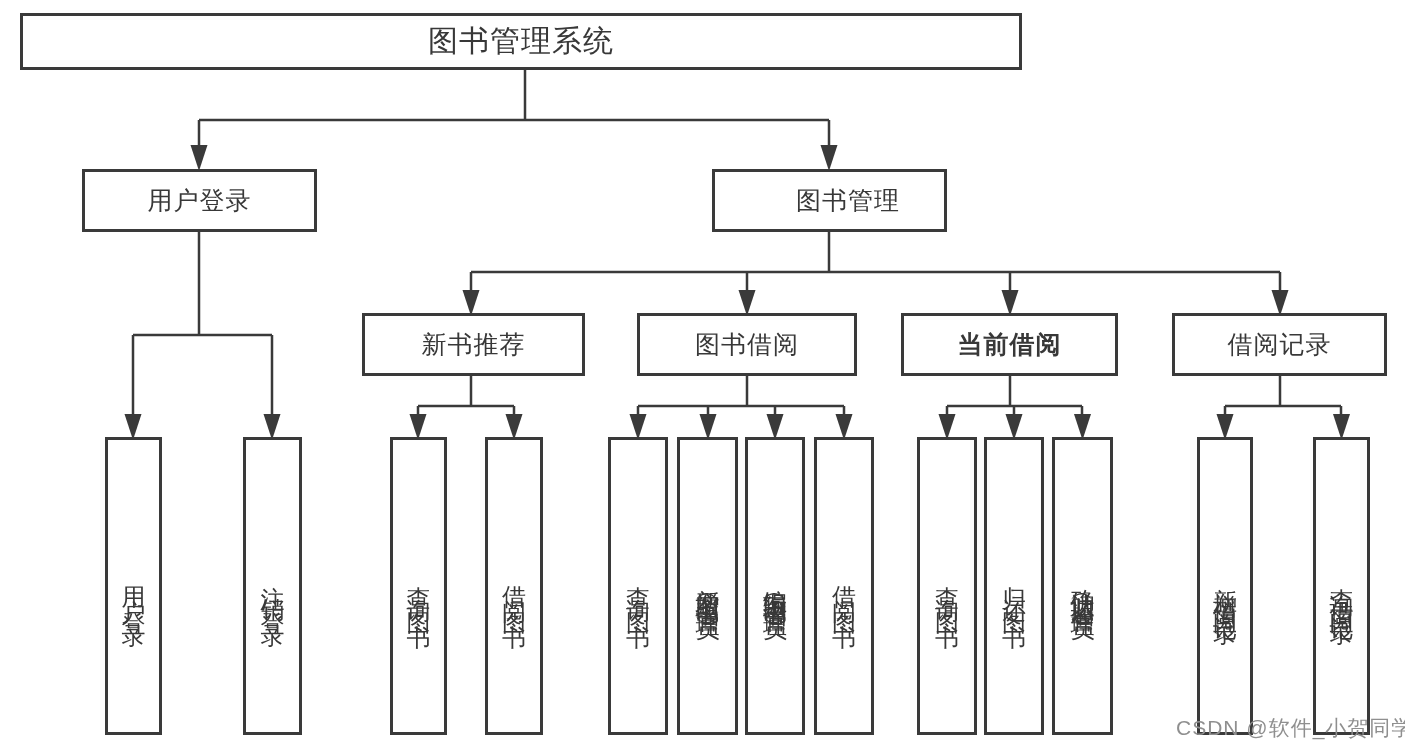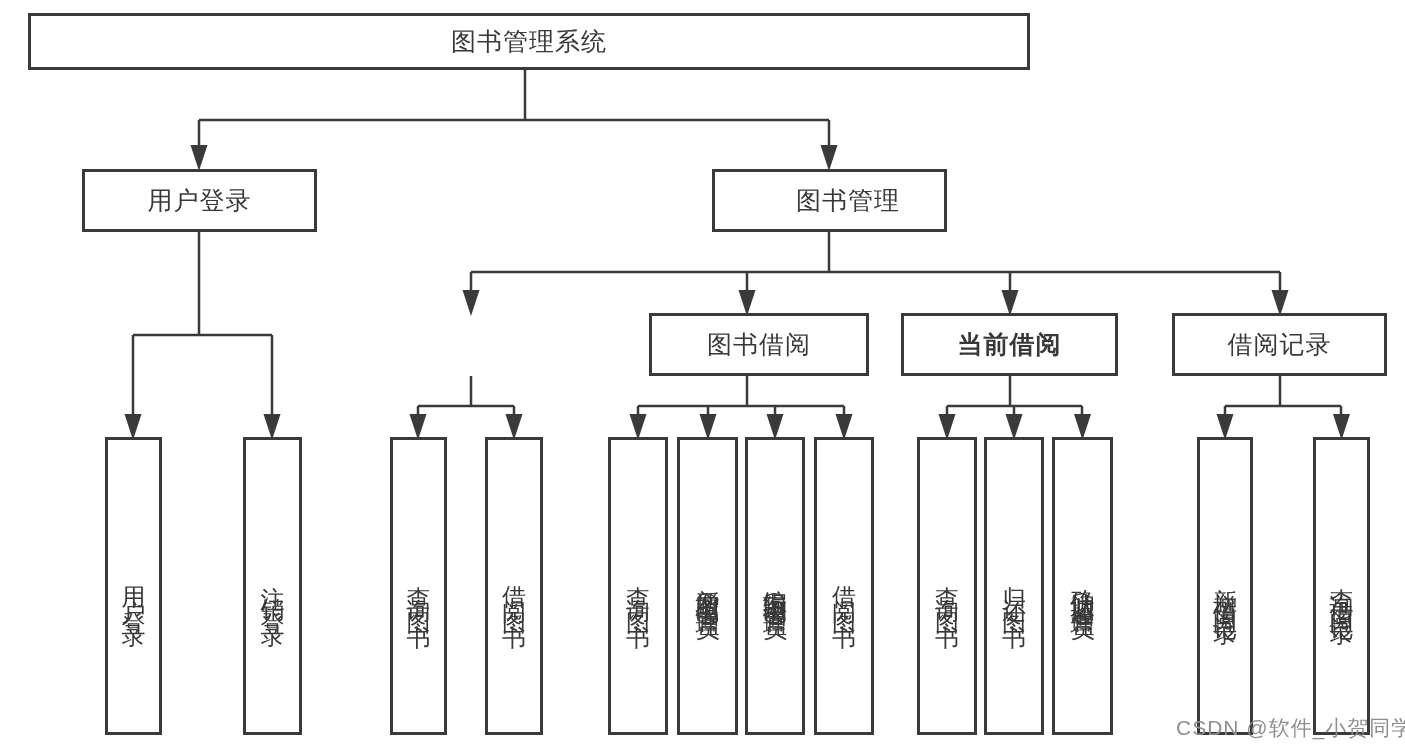--- a/index.html
+++ b/index.html
@@ -33,21 +33,21 @@
     border:3px solid var(--line);
     background:var(--box-bg);
     display:flex;
     align-items:center;
     justify-content:center;
     color:var(--text);
     text-align:center;
     z-index:2;
   }
   .h{font-size:25px; letter-spacing:1px;}
-  .root{font-size:25px;margin-left:8px;}
+  .root{font-size:30px;}
   .v{font-size:24px; line-height:1;}
   .v span{
     writing-mode:vertical-rl;
     text-orientation:mixed;
   }
   .ls-w span{letter-spacing:13px; padding-top:13px;}
   .ls-m span{letter-spacing:7px; padding-top:7px;}
   .ls-t span{letter-spacing:4px; padding-top:4px;}
   .watermark{
     position:absolute;
@@ -100,21 +100,24 @@
     <span>图书管理系统</span>
   </div>
 
   <div class="node h" style="left:82px;top:169px;width:235px;height:63px;">
     <span>用户登录</span>
   </div>
   <div class="node h" style="left:712px;top:169px;width:235px;height:63px;padding-left:37px;">
     <span>图书管理</span>
   </div>
 
-  <div class="node h" style="left:637px;top:313px;width:220px;height:63px;margin-left:12px;">
+  <div class="node h" style="left:362px;top:313px;width:223px;height:63px;">
+    <span>新书推荐</span>
+  </div>
+  <div class="node h" style="left:637px;top:313px;width:220px;height:63px;">
     <span>图书借阅</span>
   </div>
   <div class="node h" style="left:901px;top:313px;width:217px;height:63px;font-weight:bold;">
     <span>当前借阅</span>
   </div>
   <div class="node h" style="left:1172px;top:313px;width:215px;height:63px;font-family:Liberation Serif, serif;">
     <span>借阅记录</span>
   </div>
 
   <div class="node v ls-w" style="left:105px;top:437px;width:57px;height:298px;">

